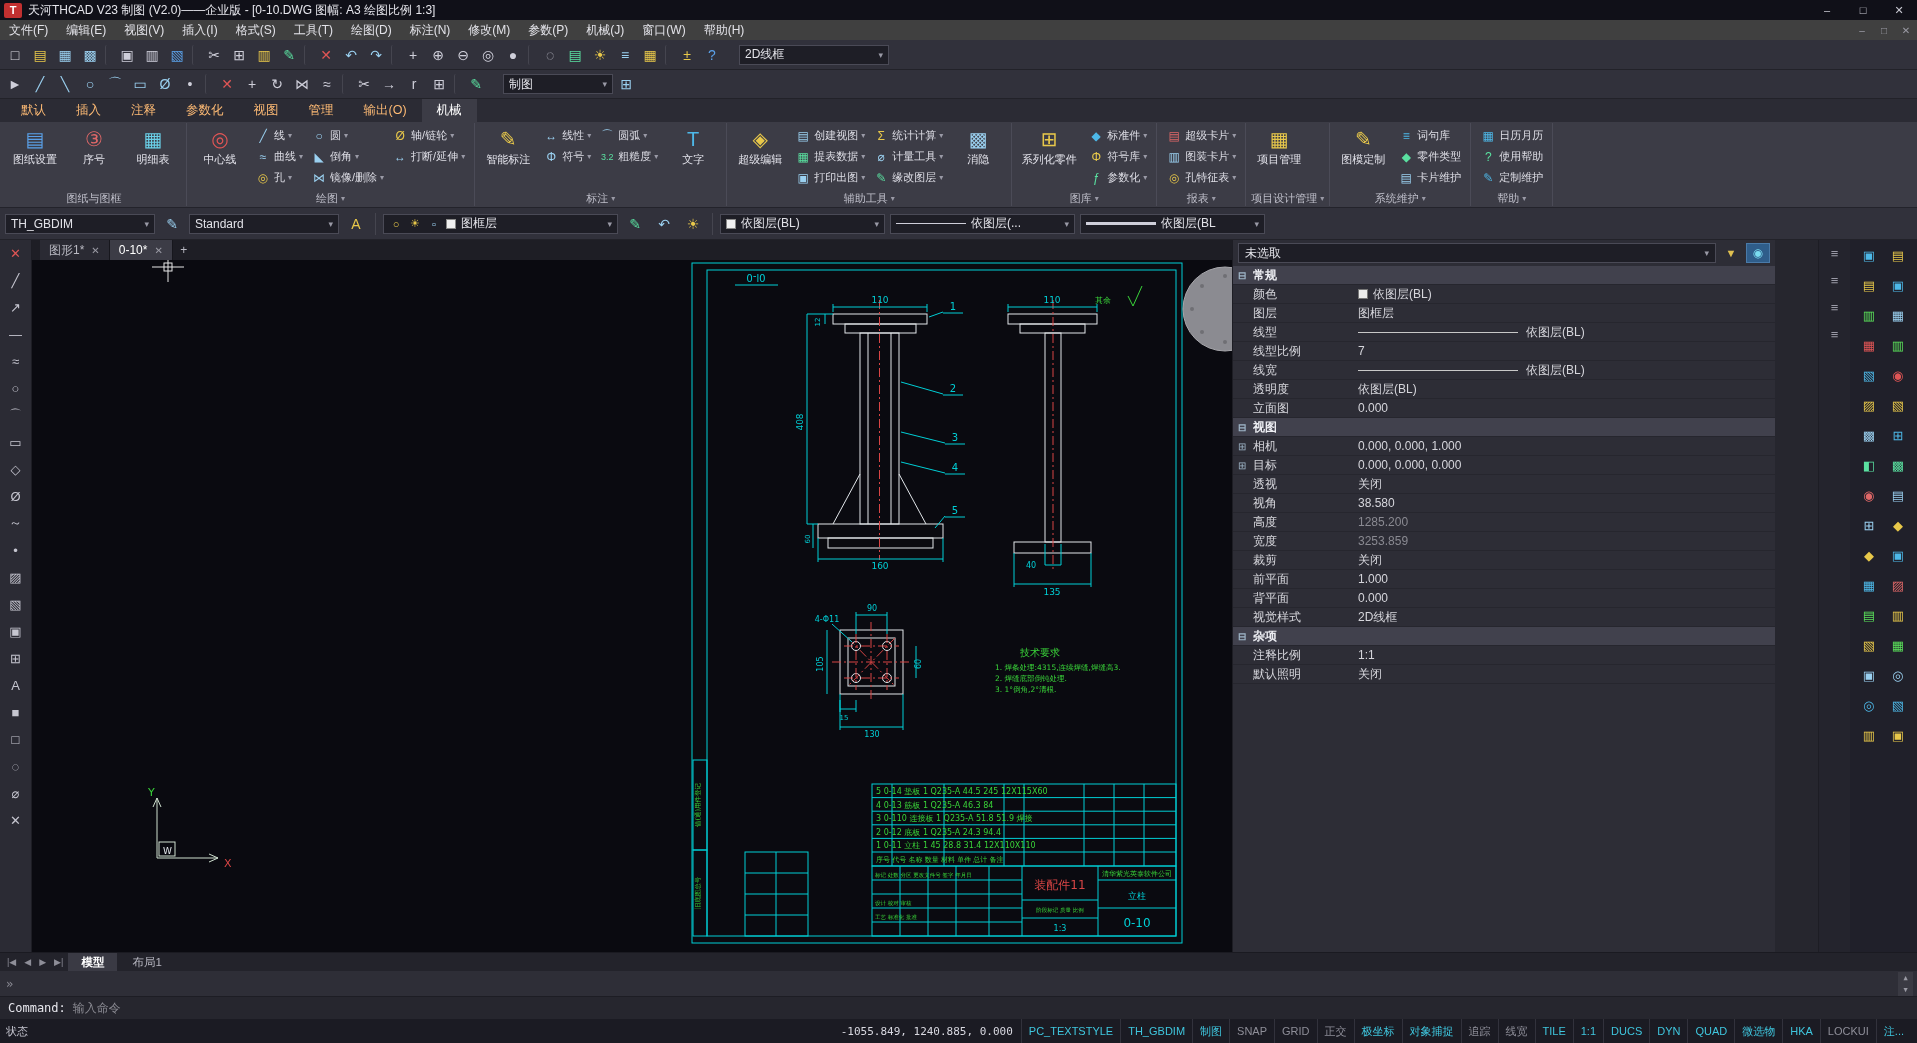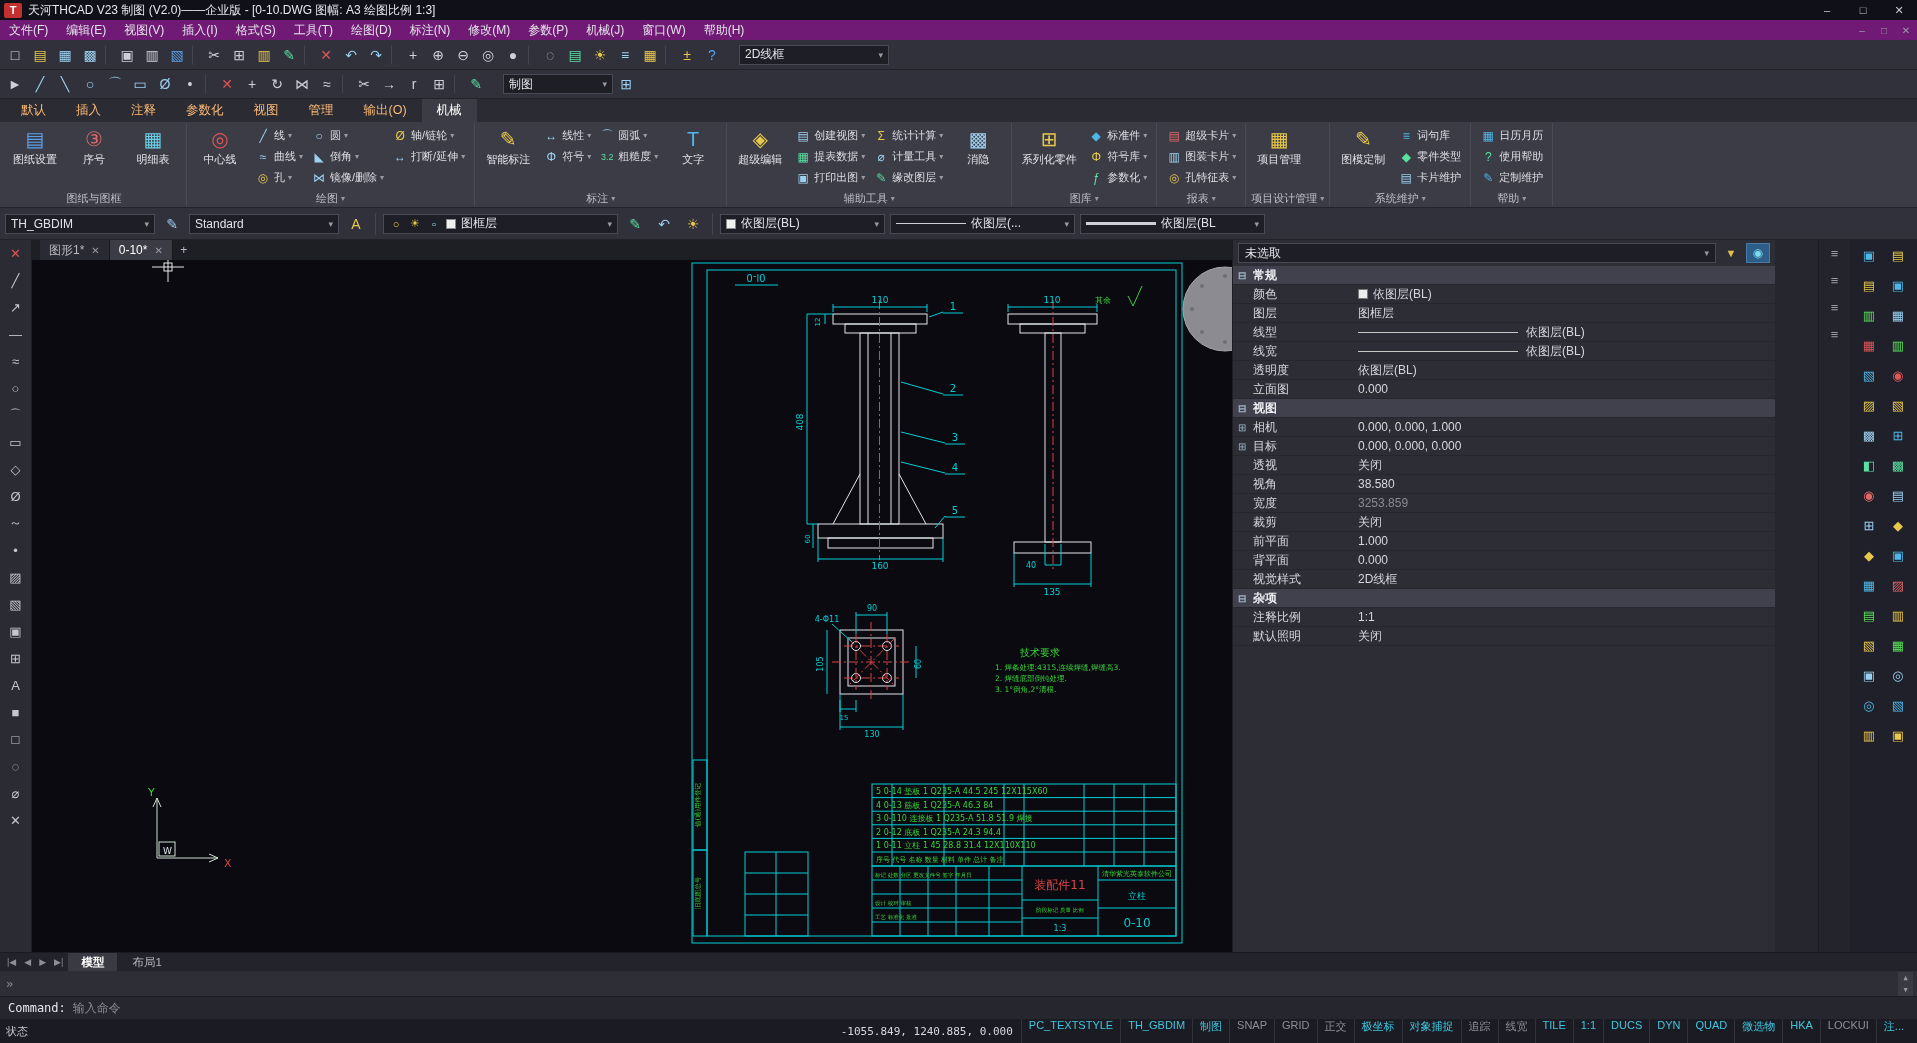--- a/index.html
+++ b/index.html
@@ -5,21 +5,21 @@
 *{margin:0;padding:0;box-sizing:border-box}
 body{width:1917px;height:1043px;overflow:hidden;background:#16161d;font-family:"Liberation Sans",sans-serif;-webkit-font-smoothing:antialiased}
 .root{position:relative;width:1917px;height:1043px;background:#26262e;color:#ddd;font-size:12px}
 .bar{position:absolute;left:0;right:0;display:flex;align-items:center}
 
 .titlebar{top:0;height:20px;background:#101018;color:#e6e6ec;font-size:12px}
 .appicon{width:18px;height:15px;margin:0 6px 0 4px;background:#c23030;color:#fff;font-weight:bold;font-size:11px;display:flex;align-items:center;justify-content:center;border-radius:2px}
 .titlebar .spacer{flex:1}
 .wbtn{width:36px;height:20px;display:flex;align-items:center;justify-content:center;color:#c9c9d2;font-size:11px}
 
-.menubar{top:20px;height:20px;background:#701a75}
+.menubar{top:20px;height:20px;background:#404040}
 .mitem{padding:0 9px;height:20px;display:flex;align-items:center;color:#e2e2e8}
 .menubar .spacer{flex:1}
 .cbtn{width:22px;text-align:center;color:#9a9aa4;font-size:10px}
 
 .tb{background:#31313b;border-bottom:1px solid #222229;gap:1px;padding:0 3px}
 .tb1{top:40px;height:30px}
 .tb2{top:70px;height:29px}
 .ticon{width:24px;height:24px;display:flex;align-items:center;justify-content:center;font-size:14px;color:#cfcfda;border-radius:2px}
 .ticon.sep{width:7px;height:20px;border-left:1px solid #45454f;margin:0 2px}
 .dd{height:20px;background:#1e1e26;border:1px solid #4a4a56;display:flex;align-items:center;font-size:12px;color:#e2e2e8;padding:0 5px;gap:5px}
@@ -89,21 +89,21 @@
 .cmd{position:absolute;left:0;right:0;top:971px;height:48px;background:#26262e}
 .cmdrow1{height:26px;background:#2e2e37;display:flex;align-items:center;padding:0 4px;font-family:"DejaVu Sans Mono",monospace;font-size:12px;color:#e6e6ec;border-bottom:1px solid #1d1d24}
 .gutter{color:#8a8a94;margin:0 6px 0 2px}
 .cmdscroll{margin-left:auto;width:15px;height:24px;background:#3a3a43;display:flex;flex-direction:column;align-items:center;justify-content:space-between;font-size:7px;color:#9a9aa4;padding:2px 0}
 .cmdrow2{height:22px;display:flex;align-items:center;padding:0 8px;font-family:"DejaVu Sans Mono",monospace;font-size:12px;color:#e6e6ec}
 .cmdhint{color:#8a8a92;margin-left:7px}
 
 .statusbar{top:1019px;height:24px;background:#1b1b23;font-size:11px;padding:0 6px}
 .stleft{color:#c2c2cc}
 .stcoords{margin-left:auto;font-family:"DejaVu Sans Mono",monospace;color:#d8d8e0;padding-right:8px}
-.stitem{padding:0 7px;border-left:1px solid #32323c;color:#8e8e98;white-space:nowrap;height:24px;display:flex;align-items:flex-start}
+.stitem{padding:0 7px;border-left:1px solid #32323c;color:#8e8e98;white-space:nowrap;height:24px;display:flex;align-items:center}
 .stitem.on{color:#3fc6de}
 </style>
 </head>
 <body>
 
 <div class="root">
 
   <div class="bar titlebar">
     <span class="appicon">T</span>
     <span class="title">天河THCAD V23 制图 (V2.0)——企业版 - [0-10.DWG 图幅: A3 绘图比例 1:3]</span>
@@ -792,20 +792,28 @@
       </div>
       <div class="prow row line">
         <span class="plead"></span>
         <span class="plabel">线型</span>
         <span class="pval">
 
           <span class="lgfx"></span>
           <span class="pvtext">依图层(BL)</span>
         </span>
       </div>
+      <div class="prow row">
+        <span class="plead"></span>
+        <span class="plabel">线型比例</span>
+        <span class="pval">
+
+          <span class="pvtext">7</span>
+        </span>
+      </div>
       <div class="prow row line">
         <span class="plead"></span>
         <span class="plabel">线宽</span>
         <span class="pval">
 
           <span class="lgfx"></span>
           <span class="pvtext">依图层(BL)</span>
         </span>
       </div>
       <div class="prow row">
@@ -852,20 +860,28 @@
 
           <span class="pvtext">关闭</span>
         </span>
       </div>
       <div class="prow row">
         <span class="plead"></span>
         <span class="plabel">视角</span>
         <span class="pval">
 
           <span class="pvtext">38.580</span>
+        </span>
+      </div>
+      <div class="prow row dim">
+        <span class="plead"></span>
+        <span class="plabel">高度</span>
+        <span class="pval">
+
+          <span class="pvtext">1285.200</span>
         </span>
       </div>
       <div class="prow row dim">
         <span class="plead"></span>
         <span class="plabel">宽度</span>
         <span class="pval">
 
           <span class="pvtext">3253.859</span>
         </span>
       </div>

